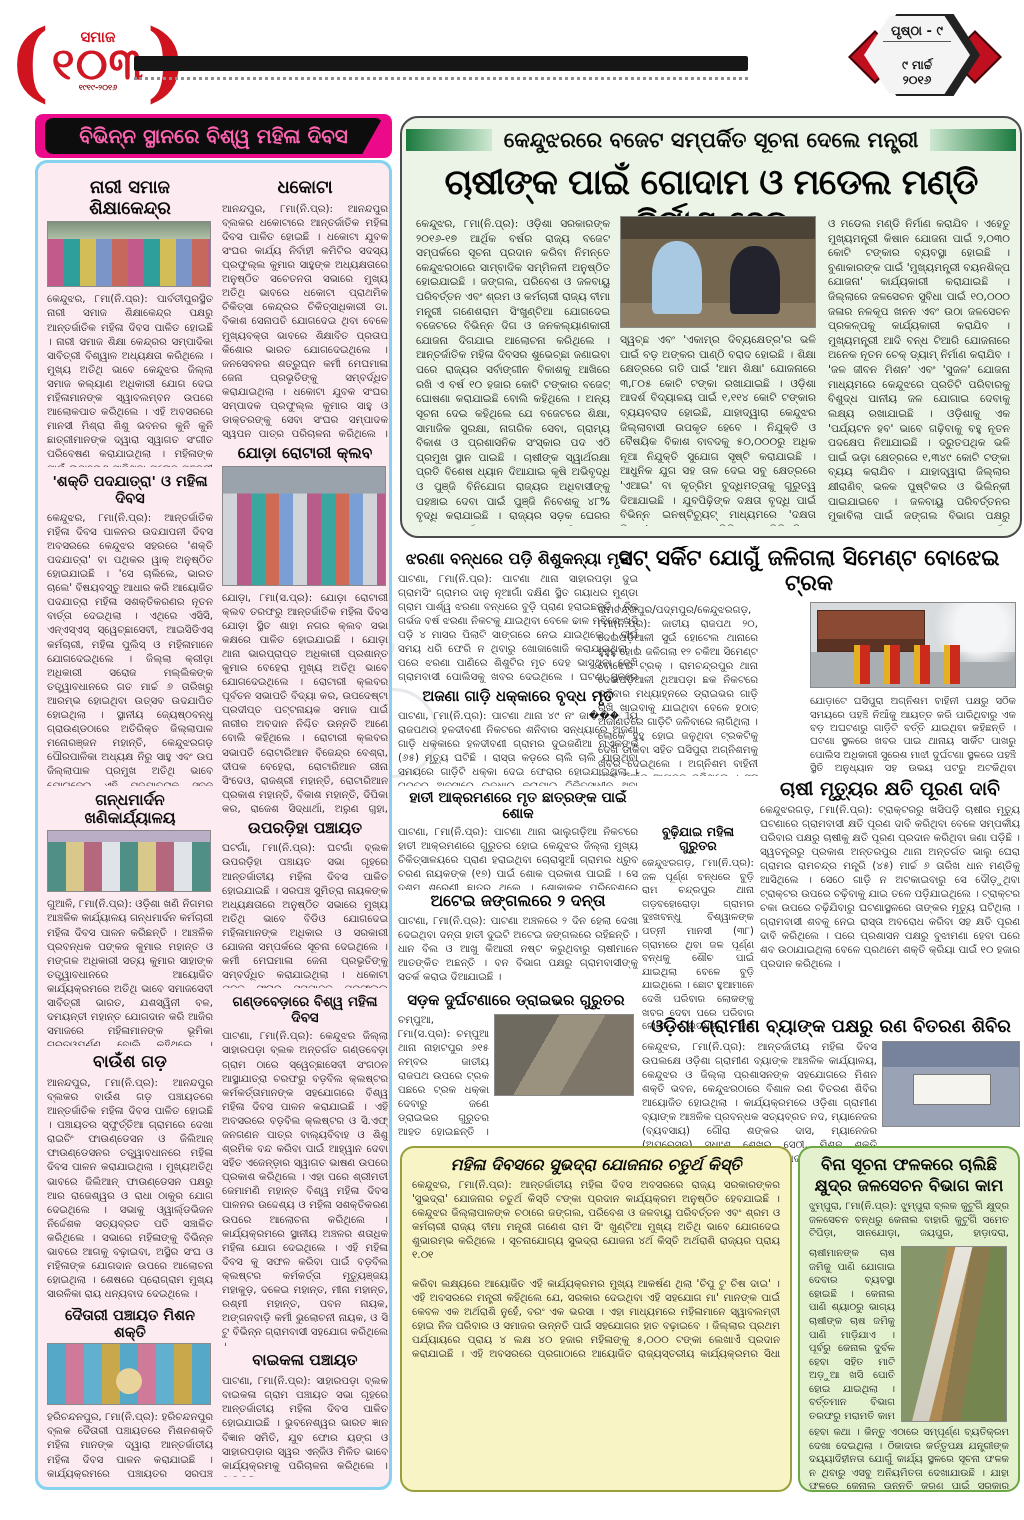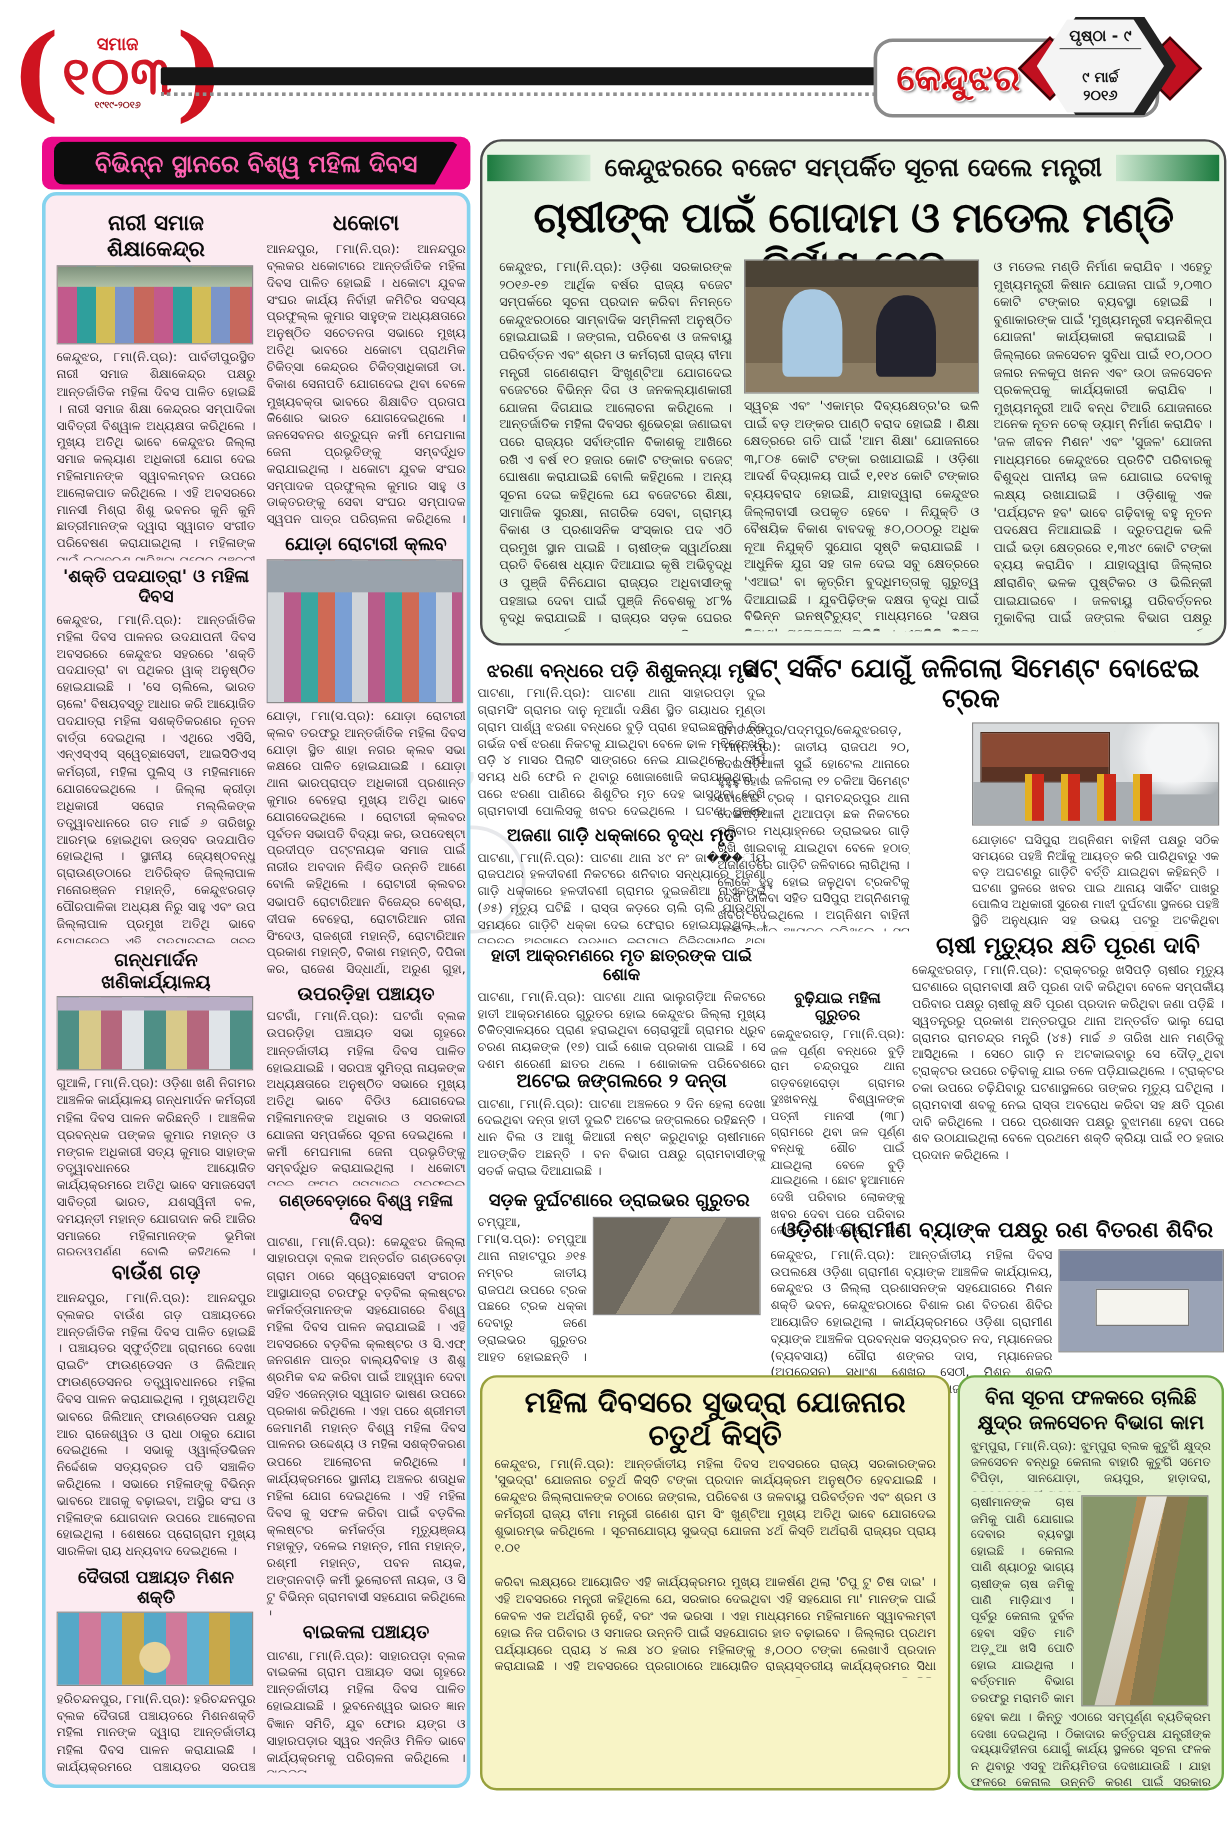--- a/index.html
+++ b/index.html
@@ -90,43 +90,40 @@
 
   
   .mart{position:absolute;overflow:hidden;}
   .mh{font-weight:bold;text-align:center;color:#070707;line-height:1.12;margin:0 0 3px;}
   .mbody{font-size:10.3px;line-height:1.36;text-align:justify;color:#1b1b1b;overflow:hidden;}
   .cap{font-size:10px;line-height:1.34;text-align:justify;color:#222;}
 
   
   .ybox{left:400px;top:1146px;width:392px;height:346px;background:#f8f4c6;border:2px solid #98a03c;border-radius:14px;box-sizing:border-box;padding:8px 10px;overflow:hidden;}
   .gbox{left:798px;top:1146px;width:222px;height:346px;background:#e3f1cf;border:2px solid #6da845;border-radius:14px;box-sizing:border-box;padding:8px 9px;overflow:hidden;}
-  .ybox .mh{font-size:24px;}
+  .ybox .mh{font-size:16px;font-style:italic;}
   .gbox .mh{font-size:16.5px;}
   .flexrow{display:flex;gap:6px;}
 </style>
 </head>
 <body>
 
 <div class="page">
 
   <div class="abs logo">
     <span class="bracket">(</span>
     <span class="stack">
       <div class="pname">ସମାଜ</div>
       <div class="num">୧୦୩</div>
       <div class="yrs">୧୯୧୯-୨୦୧୬</div>
     </span>
     <span class="bracket">)</span>
   </div>
   <div class="abs rule-bar"></div>
   <div class="abs rule-dots"></div>
-  <div class="abs region-plate">
-    <span class="region-label">କେନ୍ଦୁଝର</span>
-  </div>
   <div class="abs badge-wrap">
     <div class="diamond" style="left:-6px;"></div>
     <div class="diamond" style="right:-6px;"></div>
     <div class="badge-outer"></div>
     <div class="badge-inner">
       <div class="badge-page">ପୃଷ୍ଠା - ୯</div>
       <div class="badge-date">
         <div>୯ ମାର୍ଚ୍ଚ</div>
         <div>୨୦୧୬</div>
       </div>

